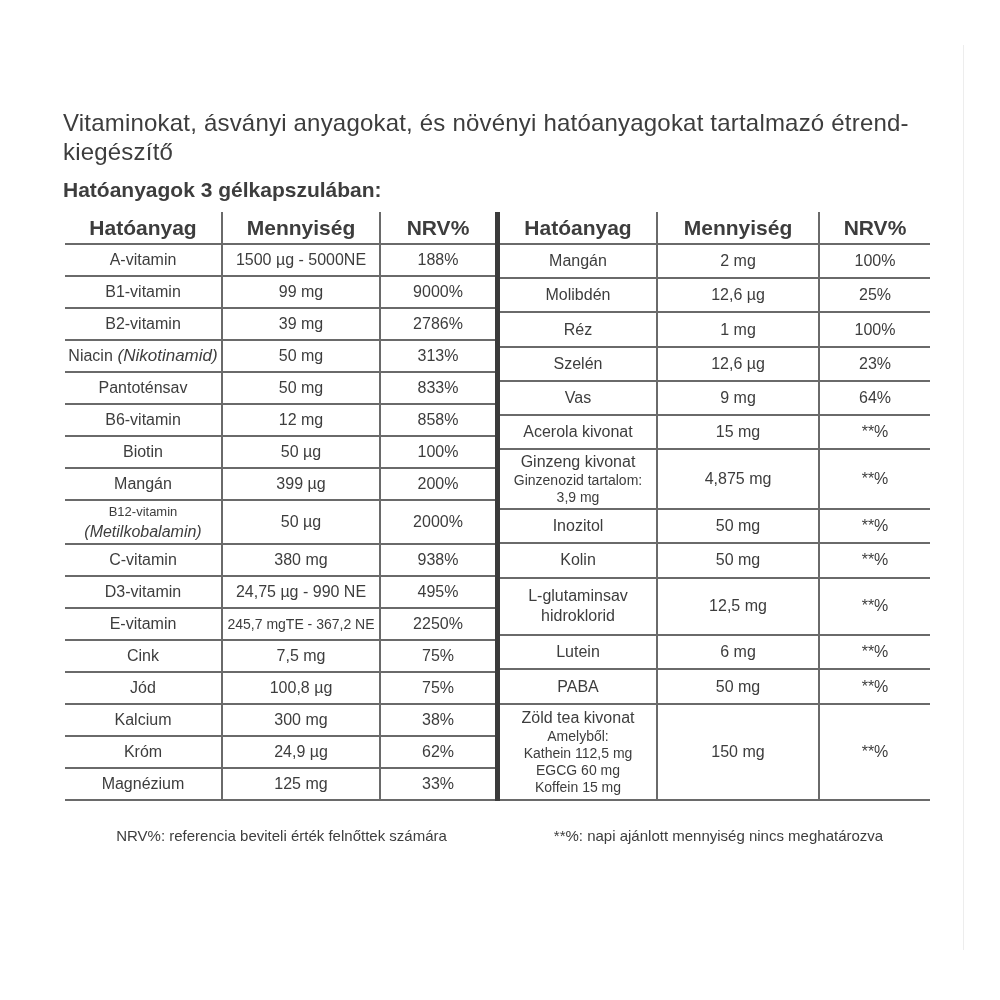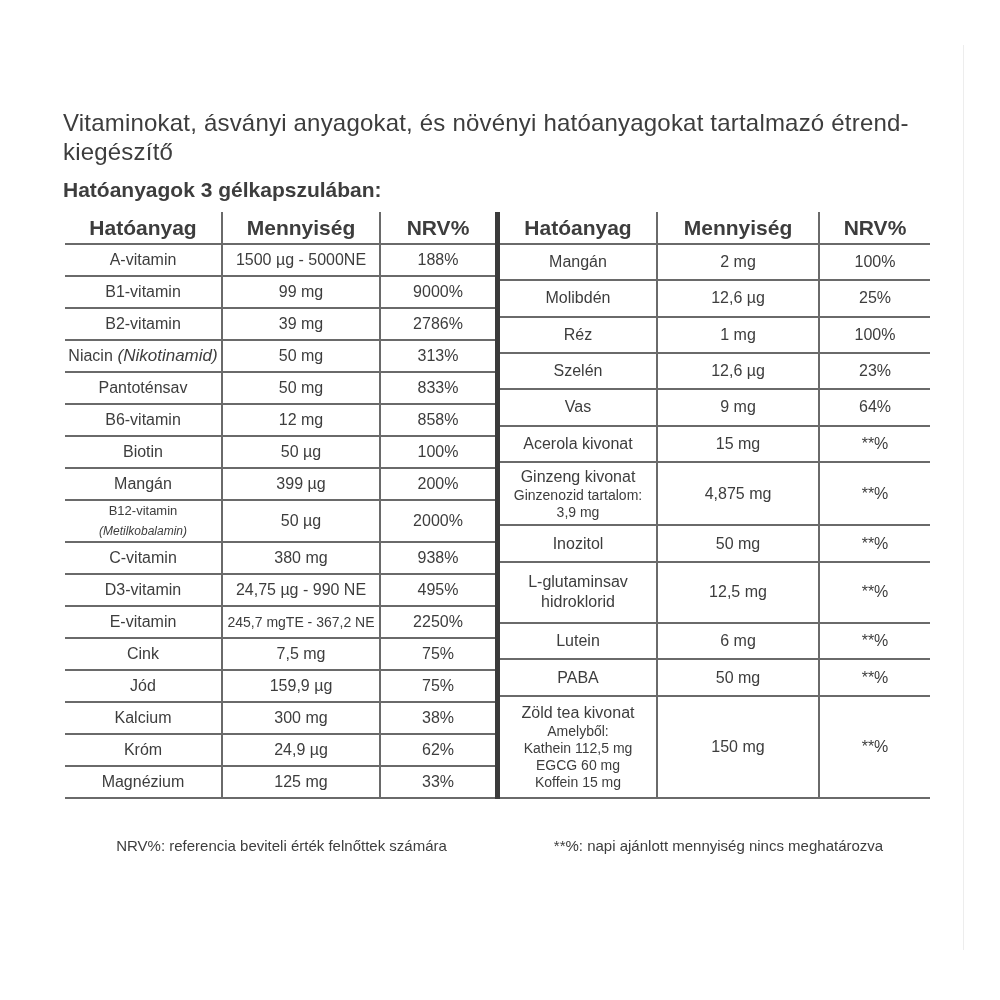--- a/index.html
+++ b/index.html
@@ -74,34 +74,34 @@
     padding: 0 2px;
     line-height: 20px;
   }
   tr.row-tall td  { height: 54px; }
   tr.row-xtall td { height: 80px; }
   .name-note {
     font-style: italic;
     font-size: 17px;
   }
   .name-main.small { font-size: 13px; }
-  .name-main.small .name-note { font-size: 12px; }
+  .name-main.small .name-note { font-size: 16px; }
   td.small { font-size: 14px; }
   .sub-line {
     font-size: 14px;
     line-height: 17px;
   }
   .divider {
     width: 5px;
     background: var(--divider);
     align-self: stretch;
   }
   .footnotes {
     display: flex;
-    margin-top: 38px;
+    margin-top: 26px;
     font-size: 15px;
   }
   .footnotes span {
     flex: 1 1 50%;
     text-align: center;
   }
 </style>
 </head>
 <body>
 
@@ -215,21 +215,21 @@
             <td>
               <div class="name-main">Cink</div>
             </td>
             <td>7,5 mg</td>
             <td>75%</td>
           </tr>
           <tr class="row-normal">
             <td>
               <div class="name-main">Jód</div>
             </td>
-            <td>159,9 µg</td>
+            <td>100,8 µg</td>
             <td>75%</td>
           </tr>
           <tr class="row-normal">
             <td>
               <div class="name-main">Kalcium</div>
             </td>
             <td>300 mg</td>
             <td>38%</td>
           </tr>
           <tr class="row-normal">
@@ -316,20 +316,27 @@
             <td>4,875 mg</td>
             <td>**%</td>
           </tr>
           <tr class="row-normal">
             <td>
               <div class="name-main">Inozitol</div>
             </td>
             <td>50 mg</td>
             <td>**%</td>
           </tr>
+          <tr class="row-normal">
+            <td>
+              <div class="name-main">Kolin</div>
+            </td>
+            <td>50 mg</td>
+            <td>**%</td>
+          </tr>
           <tr class="row-tall">
             <td>
               <div class="name-main">L-glutaminsav<br>hidroklorid</div>
             </td>
             <td>12,5 mg</td>
             <td>**%</td>
           </tr>
           <tr class="row-normal">
             <td>
               <div class="name-main">Lutein</div>

